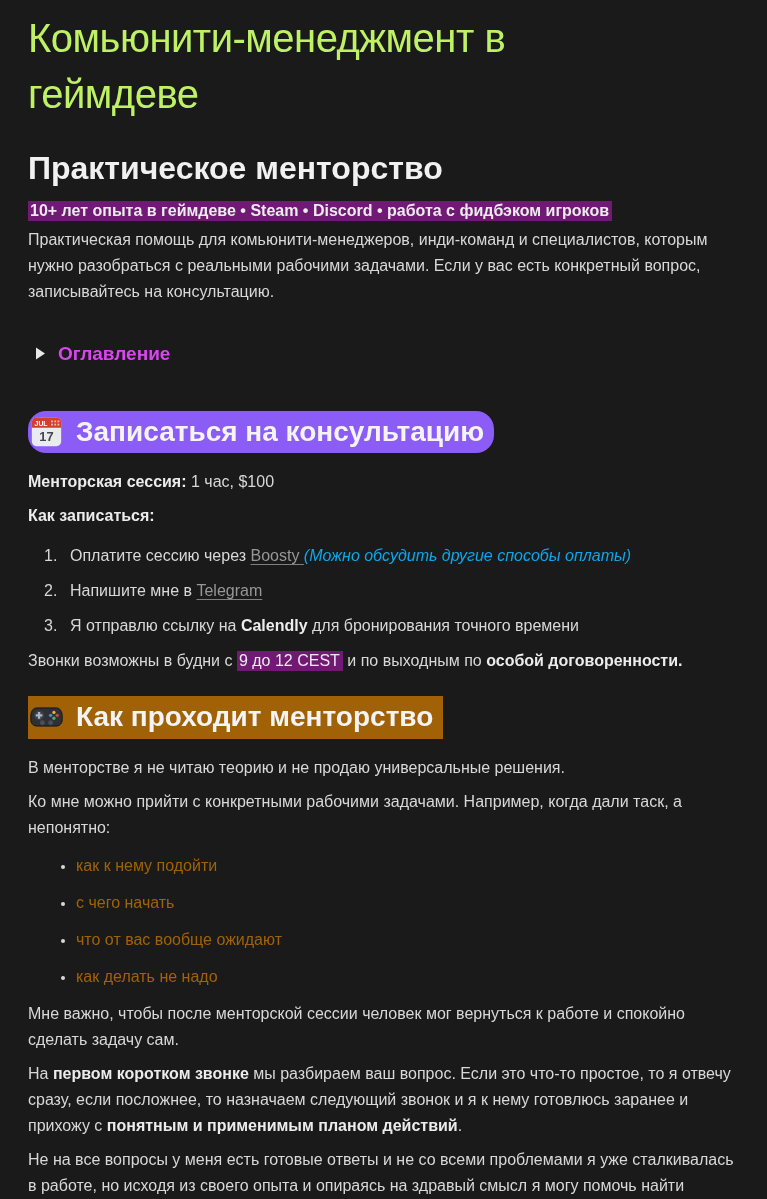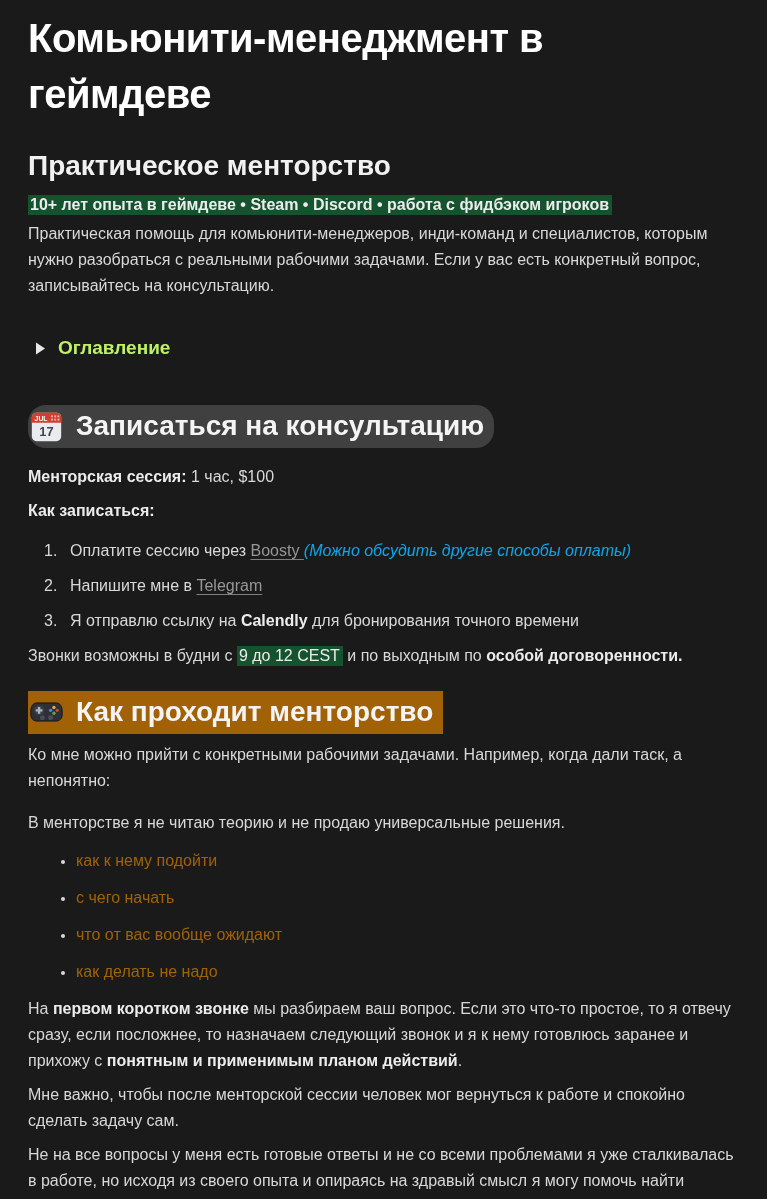--- a/index.html
+++ b/index.html
@@ -8,54 +8,54 @@
     width: 767px; height: 1199px; overflow: hidden;
     background: #1a1a1a;
     color: #d8d8d8;
     font-family: "Liberation Sans", sans-serif;
     font-size: 16px;
   }
   .page { padding: 10px 28px 0 28px; width: 767px; }
 
   h1.title {
     margin: 0; max-width: 640px;
-    font-size: 40px; line-height: 1.4; font-weight: 700;
-    color: #ffffff; letter-spacing: -0.5px;
+    font-size: 40px; line-height: 1.4; font-weight: 400;
+    color: #bef264; letter-spacing: -0.5px;
   }
   h2.subtitle {
     margin: 26px 0 0 0;
-    font-size: 28px; line-height: 1.3; font-weight: 700;
+    font-size: 32px; line-height: 1.3; font-weight: 700;
     color: #f1f1f1;
   }
   .hl-line { margin: 9px 0 0 0; line-height: 24px; }
   .hl-olive {
-    background: #14532d; color: #ececec;
+    background: #701a75; color: #ececec;
     padding: 1px 3px 2px 2px;
   }
   .b { font-weight: 700; color: #ececec; }
   p.body { margin: 8px 0 0 0; line-height: 26px; color: #d8d8d8; }
   p.mt6 { margin-top: 4px; }
 
   .toggle {
     margin: 36px 0 0 0; display: flex; align-items: center;
     cursor: pointer; line-height: 26px;
   }
   .toggle .tri {
     width: 24px; height: 24px; display: inline-flex;
     align-items: center; justify-content: center; margin-right: 6px;
   }
-  .toggle .label { font-size: 19px; font-weight: 700; color: #bef264; }
+  .toggle .label { font-size: 19px; font-weight: 700; color: #d946ef; }
 
   h2.section { margin: 44px 0 0 0; font-size: 28px; line-height: 1.2; font-weight: 700; color: #f4f4f4; }
   h2.section.green-sec { margin-top: 22px; }
   .sec-band {
     display: inline-flex; align-items: center; gap: 13px;
     padding: 4px 10px 5px 2px;
   }
-  .sec-brown { background: #404040; border-radius: 18px; }
+  .sec-brown { background: #8b5cf6; border-radius: 18px; }
   .sec-green { background: #a16207; }
   .emoji-box { display: inline-flex; align-items: center; }
 
   .plist { margin-top: 14px; }
   .step { display: flex; margin: 0 0 9px 0; line-height: 26px; }
   .step-num { width: 26px; margin-left: 16px; flex: none; color: #d8d8d8; }
   .step-body { flex: 1; }
 
   a.link {
     color: #979797; cursor: pointer;
@@ -148,29 +148,29 @@
           <circle cx="33" cy="13" r="2" fill="#d0473b"></circle>
           <circle cx="29" cy="16.5" r="2" fill="#57a85c"></circle>
           <circle cx="15" cy="22" r="3" fill="#4a4e57"></circle>
           <circle cx="25" cy="22" r="3" fill="#4a4e57"></circle>
         </svg>
       </span>
       <span>Как проходит менторство</span>
     </span>
   </h2>
 
+  <p class="body para3">В менторстве я не читаю теорию и не продаю универсальные решения.</p>
   <p class="body">Ко мне можно прийти с конкретными рабочими задачами. Например, когда дали таск, а непонятно:</p>
-  <p class="body para3">В менторстве я не читаю теорию и не продаю универсальные решения.</p>
 
   <ul class="bul">
     <li>как к нему подойти</li>
     <li>с чего начать</li>
     <li>что от вас вообще ожидают</li>
     <li>как делать не надо</li>
   </ul>
 
+  <p class="body">Мне важно, чтобы после менторской сессии человек мог вернуться к работе и спокойно сделать задачу сам.</p>
+
   <p class="body"><span>На </span><strong class="b">первом коротком звонке</strong><span> мы разбираем ваш вопрос. Если это что-то простое, то я отвечу сразу, если посложнее, то назначаем следующий звонок и я к нему готовлюсь заранее и прихожу с </span><strong class="b">понятным и применимым планом действий</strong><span>.</span></p>
-
-  <p class="body">Мне важно, чтобы после менторской сессии человек мог вернуться к работе и спокойно сделать задачу сам.</p>
 
   <p class="body">Не на все вопросы у меня есть готовые ответы и не со всеми проблемами я уже сталкивалась в работе, но исходя из своего опыта и опираясь на здравый смысл я могу помочь найти решение.</p>
 
 </div>
 
 </body></html>

